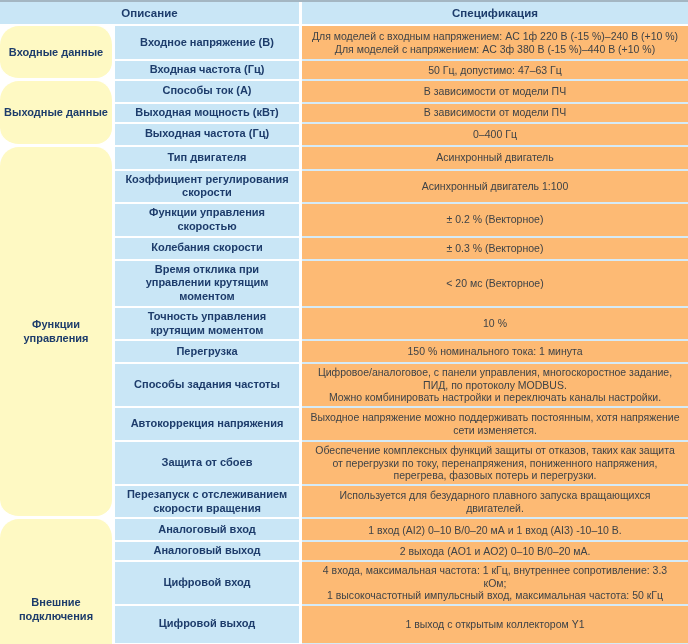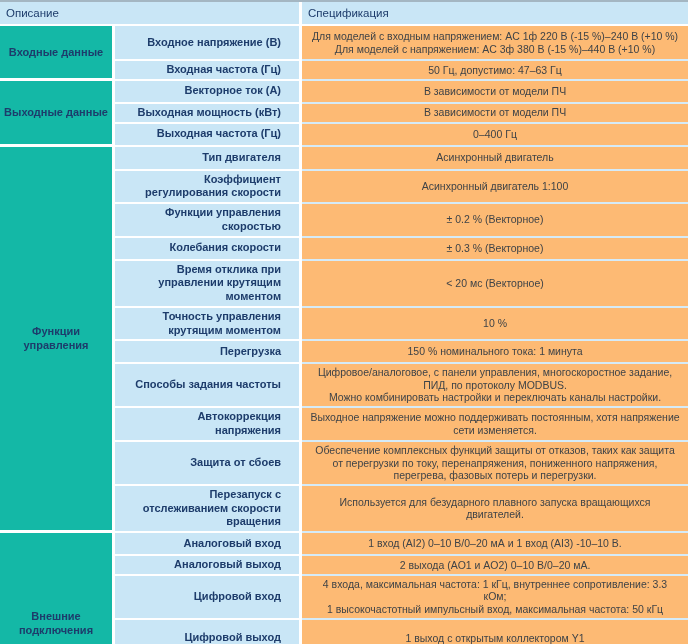--- a/index.html
+++ b/index.html
@@ -19,47 +19,48 @@
   }
   col.c1{width:115px;}
   col.c2{width:187px;}
   col.c3{width:386px;}
   td,th{box-sizing:border-box;vertical-align:middle;margin:0;}
   
   th.h{
     background:#c9e6f6;
     color:#1d3c6b;
     font-size:11.5px;
-    font-weight:normal;
-    text-align:left;
+    font-weight:bold;
+    text-align:center;
     padding:4px 6px;
     border-bottom:2px solid #ffffff;
   }
   th.hd{border-right:3px solid #ffffff;}
   
   td.g{
-    background:#14b8a6;
+    background:#fef9c3;
     color:#1d3c6b;
     font-size:11px;
     font-weight:bold;
     text-align:center;
     padding:2px 4px;
     border-right:3px solid #ffffff;
     border-bottom:3px solid #ffffff;
     line-height:1.3;
+    border-radius:19px;
   }
   td.g.last{border-bottom:none;}
   
   td.p{
     background:#c9e6f6;
     color:#1d3c6b;
     font-size:11px;
     font-weight:bold;
-    text-align:right;
-    padding:2px 18px;
+    text-align:center;
+    padding:2px 8px;
     border-right:3px solid #ffffff;
     border-bottom:2px solid #ffffff;
     line-height:1.25;
   }
   
   td.s{
     background:#fdba74;
     color:#3f4347;
     font-size:10.5px;
     text-align:center;
@@ -95,21 +96,21 @@
         <td class="s">Для моделей с входным напряжением: AC 1ф 220 В (-15 %)–240 В (+10 %)
 Для моделей с напряжением: AC 3ф 380 В (-15 %)–440 В (+10 %)</td>
       </tr>
       <tr style="height:16px">
         <td class="p">Входная частота (Гц)</td>
         <td class="s">50 Гц, допустимо: 47–63 Гц</td>
       </tr>
 
       <tr style="height:23px">
         <td class="g" rowspan="3">Выходные данные</td>
-        <td class="p">Векторное ток (А)</td>
+        <td class="p">Способы ток (А)</td>
         <td class="s">В зависимости от модели ПЧ</td>
       </tr>
       <tr style="height:15px">
         <td class="p">Выходная мощность (кВт)</td>
         <td class="s">В зависимости от модели ПЧ</td>
       </tr>
       <tr style="height:23px">
         <td class="p">Выходная частота (Гц)</td>
         <td class="s">0–400 Гц</td>
       </tr>

